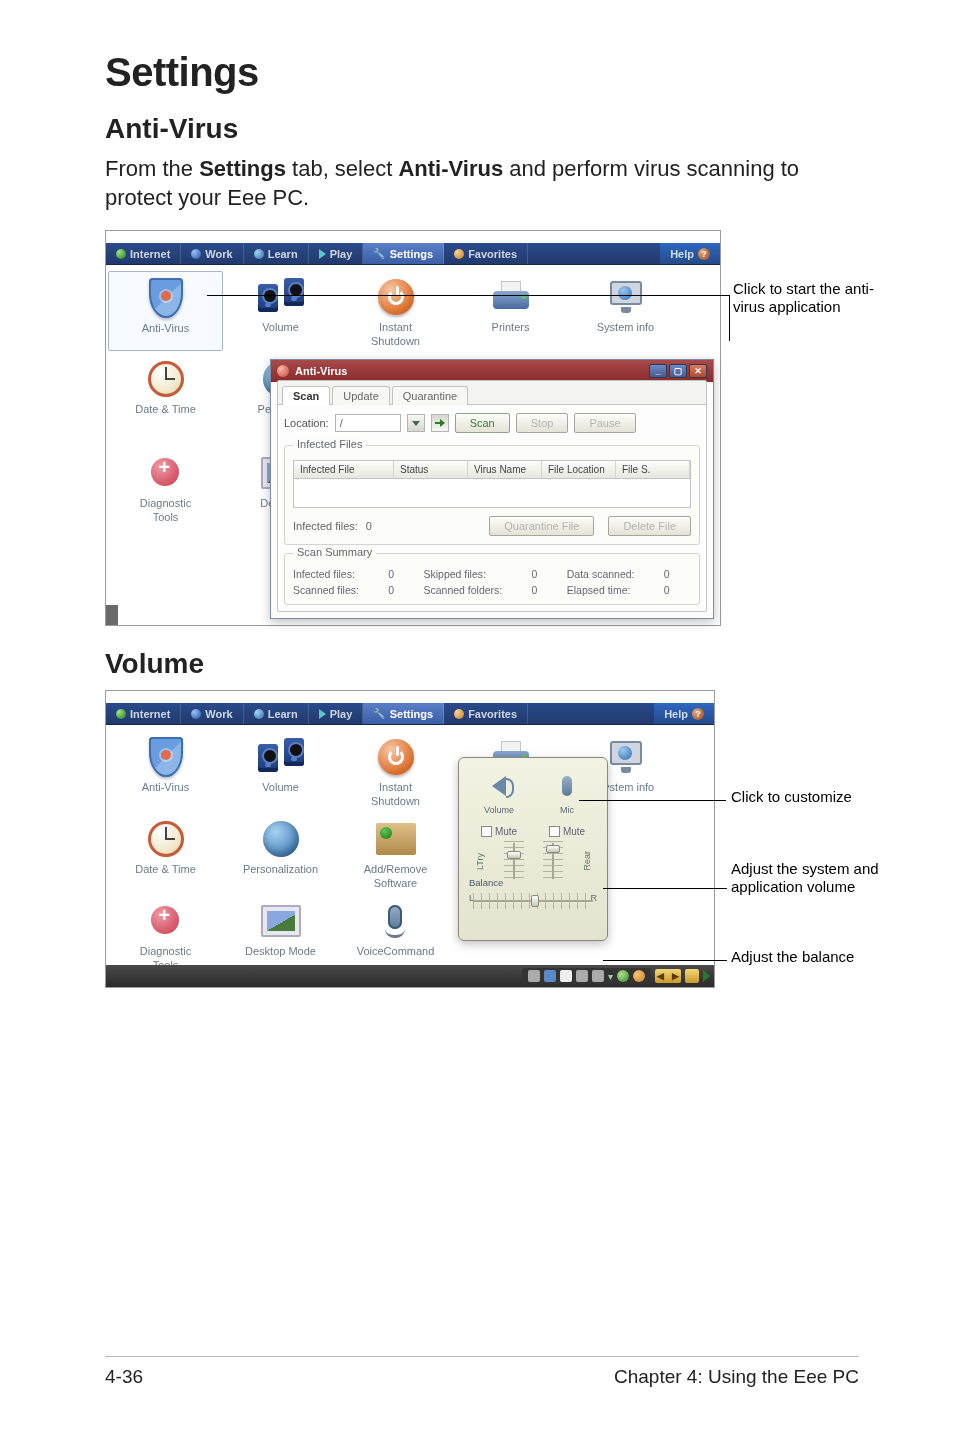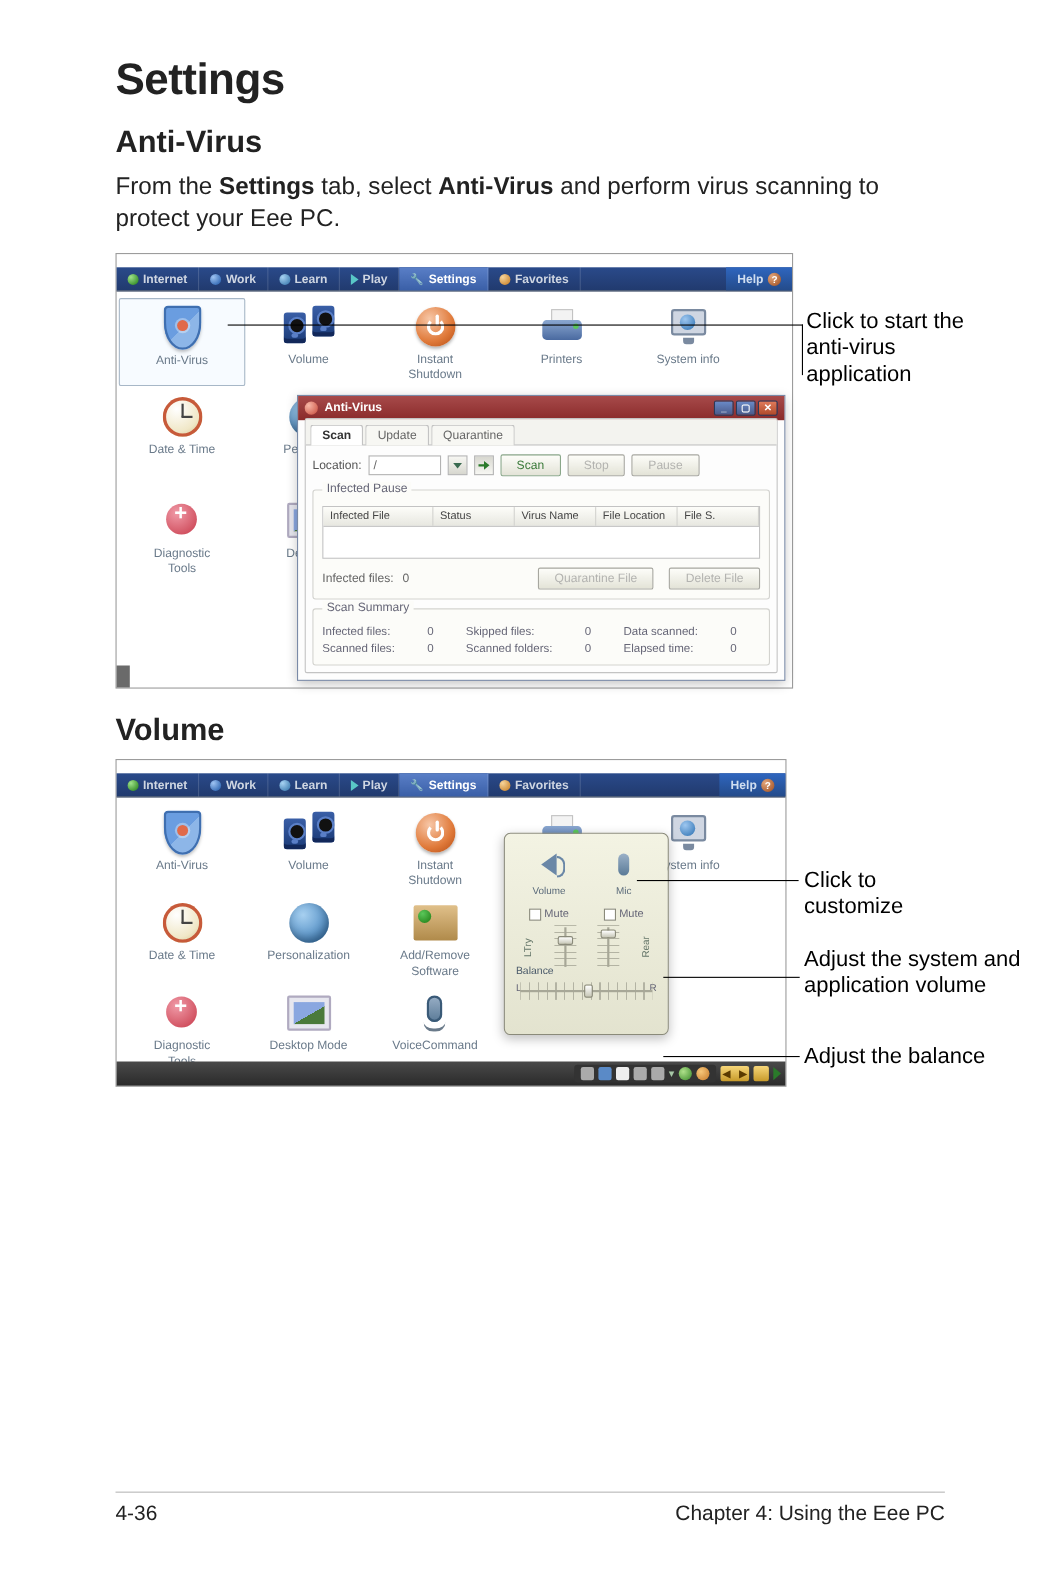--- a/index.html
+++ b/index.html
@@ -299,21 +299,21 @@
     .hslider .track{position:absolute;left:0;right:0;top:5px;height:2px;background:#a7a797;}
     .hslider .thumb{position:absolute;top:0;width:8px;height:12px;background:linear-gradient(#fff,#c7c7b7);border:1px solid #8a8a7a;border-radius:2px;}
     .hslider .scale{position:absolute;left:0;right:0;top:-2px;height:16px;background: repeating-linear-gradient(to right, #b3b3a3 0 1px, transparent 1px 8px);}
     .balance .L{position:absolute;left:4px;top:8px;font-size:9px;color:#667;}
     .balance .R{position:absolute;right:4px;top:8px;font-size:9px;color:#667;}
 
     
     .ann {
       position: absolute;
       color: #000;
-      font-size: 20px;
+      font-size: 15px;
       line-height: 1.2;
     }
     
     .leader {
       position: absolute;
       height: 1px;
       background: #000;
     }
 
     
@@ -495,21 +495,21 @@
                 <svg viewBox="0 0 12 10">
                     <path d="M1 4h5V1l5 4-5 4V6H1z" fill="#2a7a2a"></path>
                   </svg>
               </span>
               <span class="av-btn green">Scan</span>
               <span class="av-btn dis">Stop</span>
               <span class="av-btn dis">Pause</span>
             </div>
 
             <div class="fs-group">
-              <span class="leg">Infected Pause</span>
+              <span class="leg">Infected Files</span>
               <div class="grid">
                 <div class="gridhead">
                   <span>Infected File</span>
                   <span>Status</span>
                   <span>Virus Name</span>
                   <span>File Location</span>
                   <span>File S.</span>
                 </div>
               </div>
               <div class="infrow">

